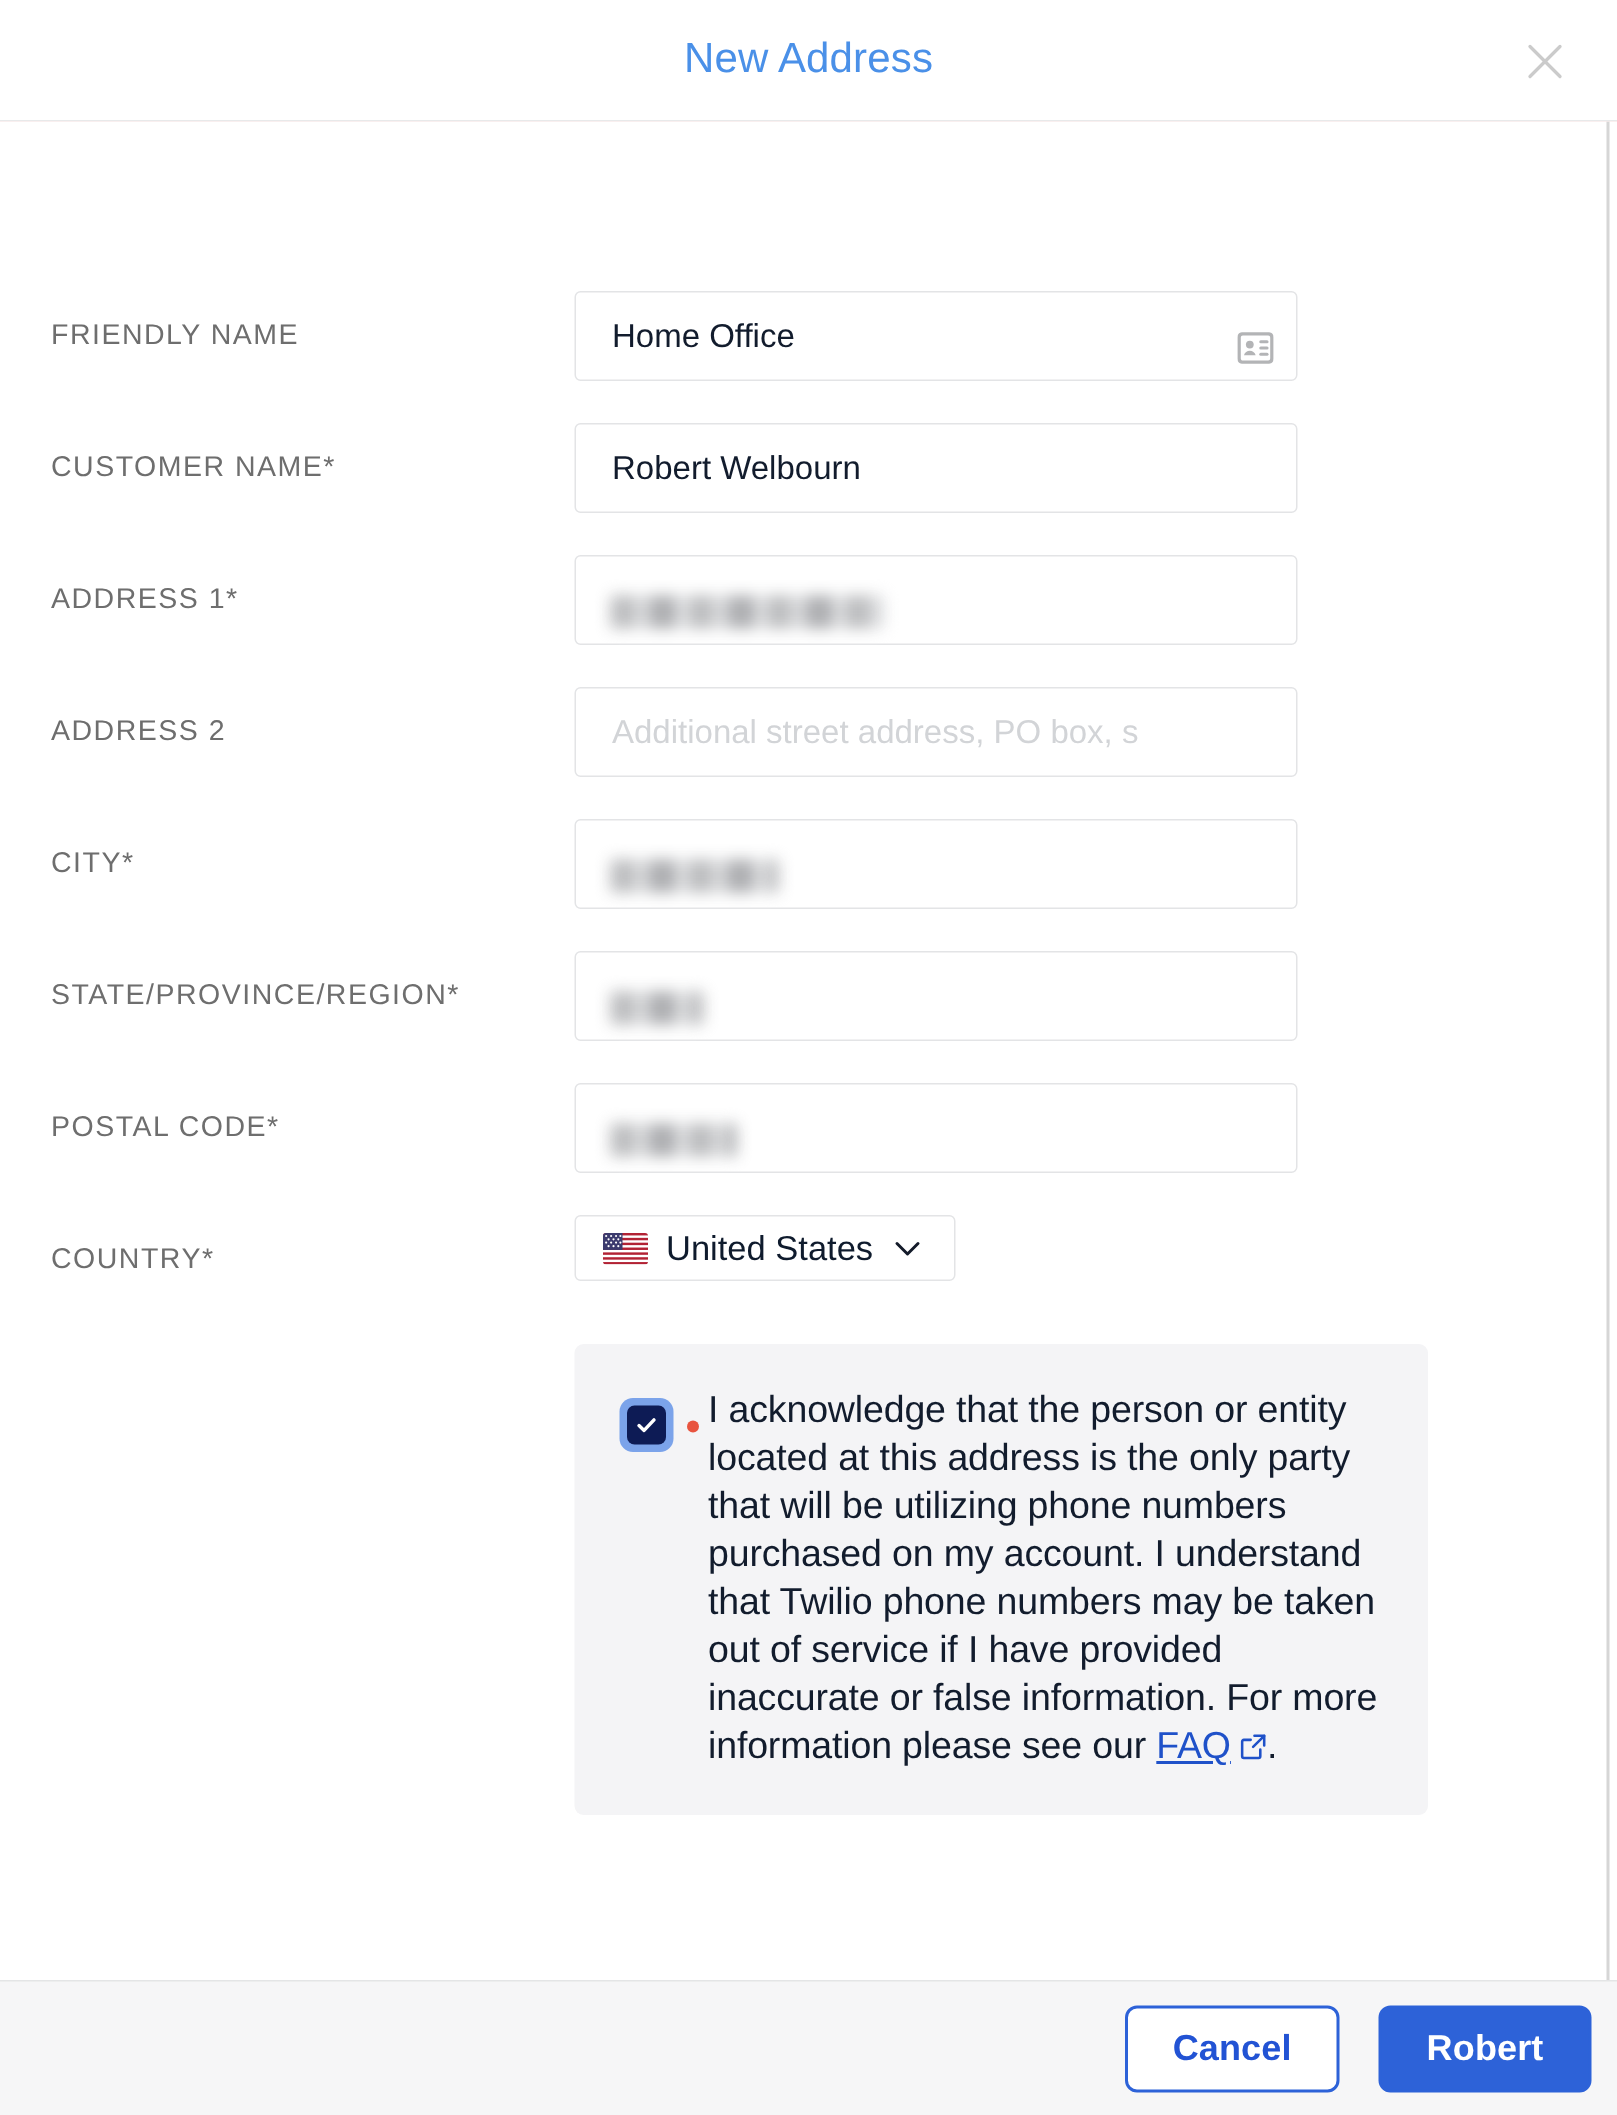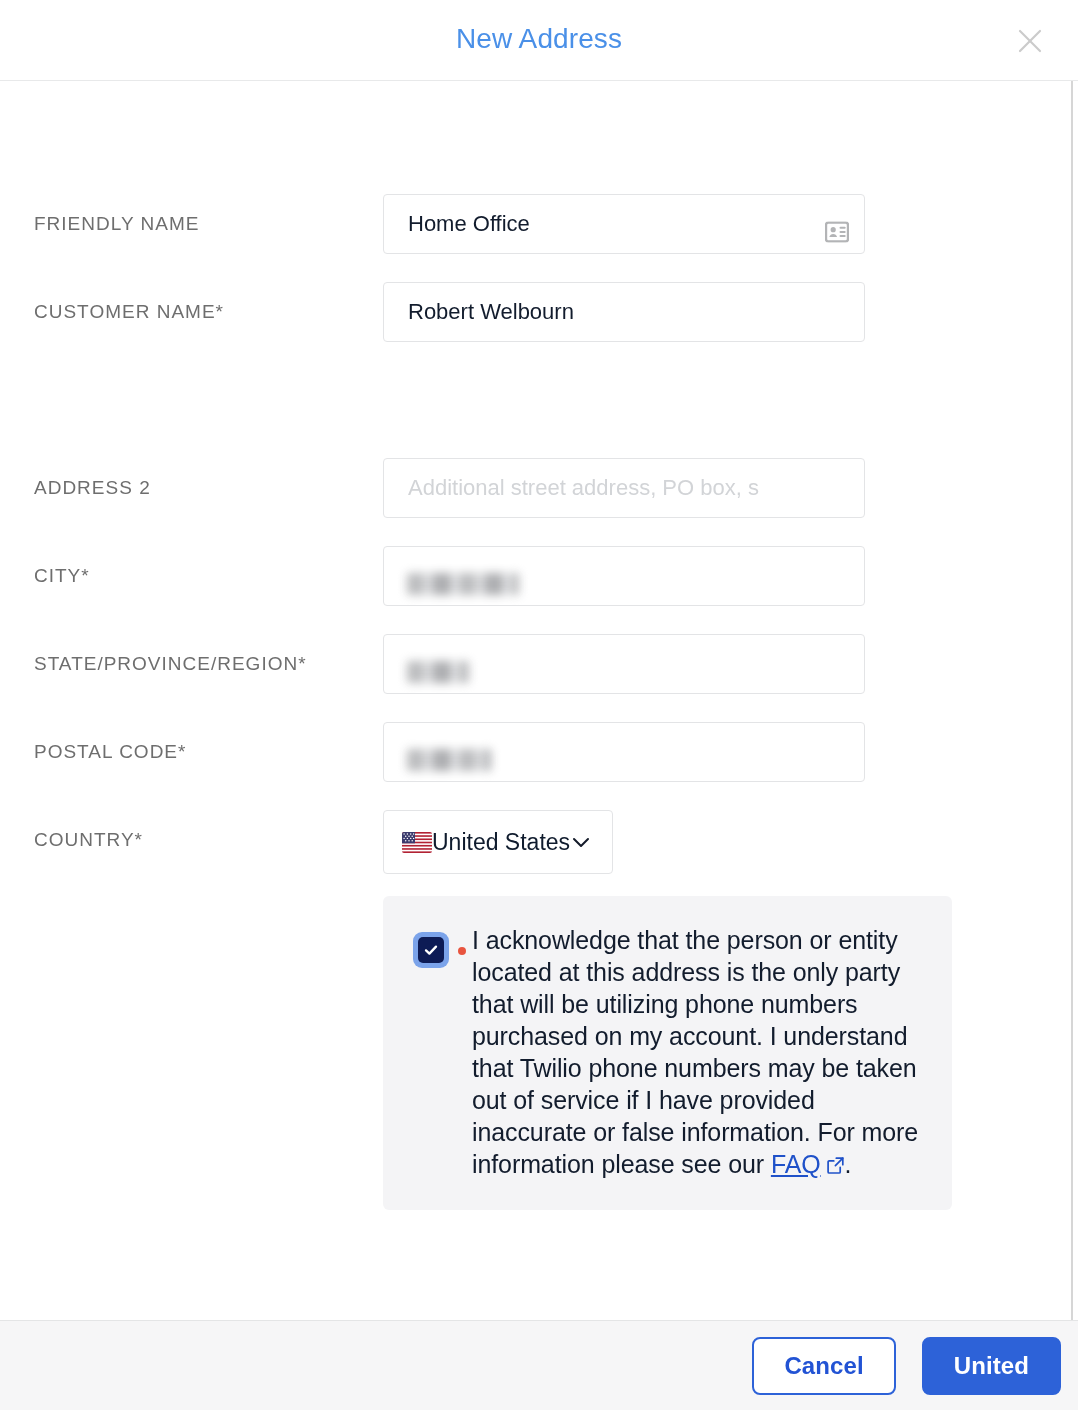--- a/index.html
+++ b/index.html
@@ -128,21 +128,22 @@
   
   .country-wrap {
     position: absolute;
     left: 383px;
     top: 0;
     height: 60px;
   }
   .country-select {
     display: inline-flex;
     align-items: center;
-    height: 64px;
+    gap: 12px;
+    height: 44px;
     border: 1px solid #e3e4e6;
     border-radius: 4px;
     background: #fff;
     padding: 0 20px 0 18px;
     cursor: pointer;
   }
   .flag {
     width: 30px; height: 21px;
     border-radius: 2px;
     overflow: hidden;
@@ -289,20 +290,27 @@
       </div>
     </div>
 
     <div class="form-row" style="top:201px;">
       <div class="field-label">CUSTOMER NAME*</div>
       <div class="field-wrap">
         <input class="text-input noicon" type="text" value="Robert Welbourn" style="">
       </div>
     </div>
 
+    <div class="form-row" style="top:289px;">
+      <div class="field-label">ADDRESS 1*</div>
+      <div class="field-wrap">
+        <input class="text-input noicon" type="text" style="">
+        <span class="redacted" style="width:182px;"></span>
+      </div>
+    </div>
 
     <div class="form-row" style="top:377px;">
       <div class="field-label">ADDRESS 2</div>
       <div class="field-wrap">
         <input class="text-input noicon" type="text" placeholder="Additional street address, PO box, s" style="">
       </div>
     </div>
 
     <div class="form-row" style="top:553px;">
       <div class="field-label">STATE/PROVINCE/REGION*</div>
@@ -391,16 +399,16 @@
           </svg>
         </span><span>.</span>
       </div>
     </div>
 
     <div class="scroll-edge"></div>
   </div>
 
   <div class="modal-footer">
     <button class="btn btn-cancel">Cancel</button>
-    <button class="btn btn-create">United</button>
+    <button class="btn btn-create">Robert</button>
   </div>
 
 </div>
 
 </body></html>

